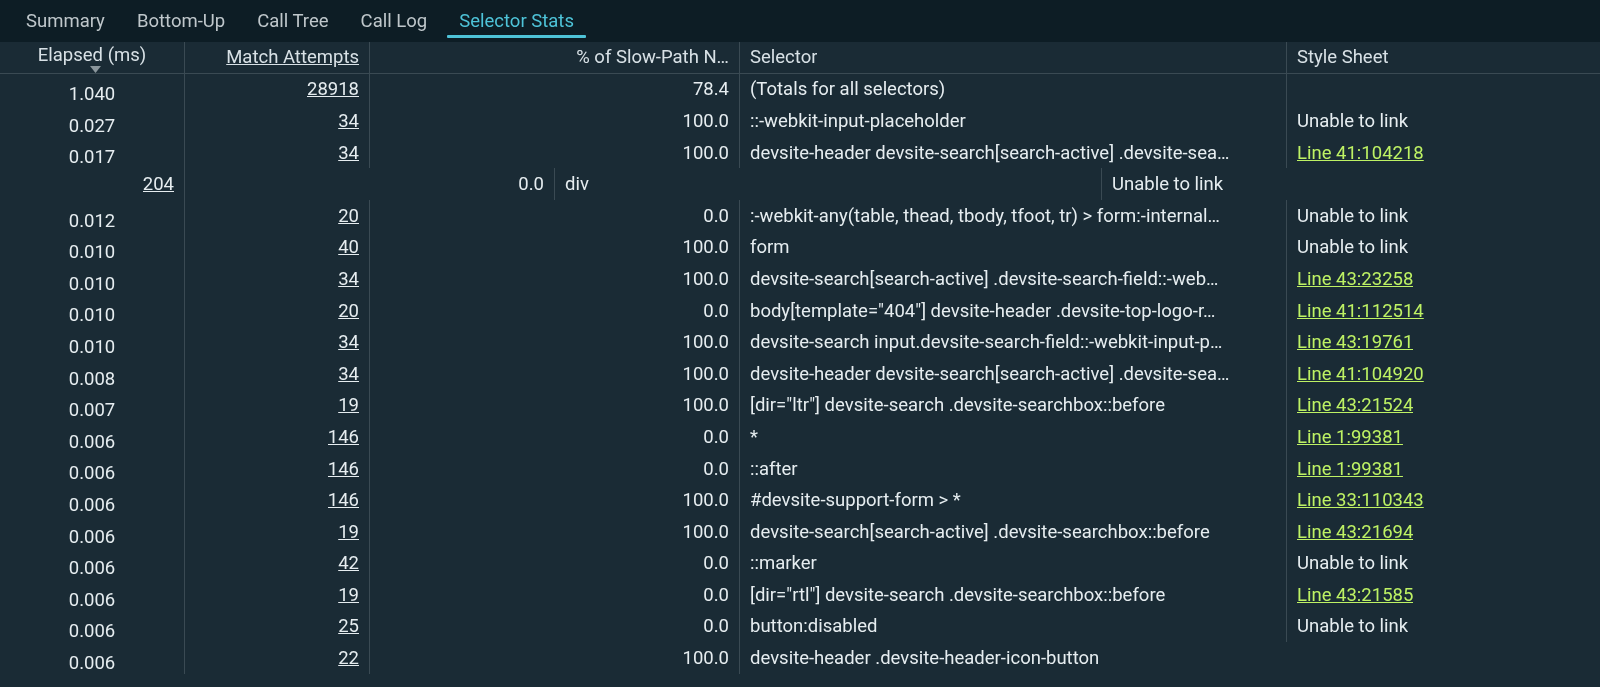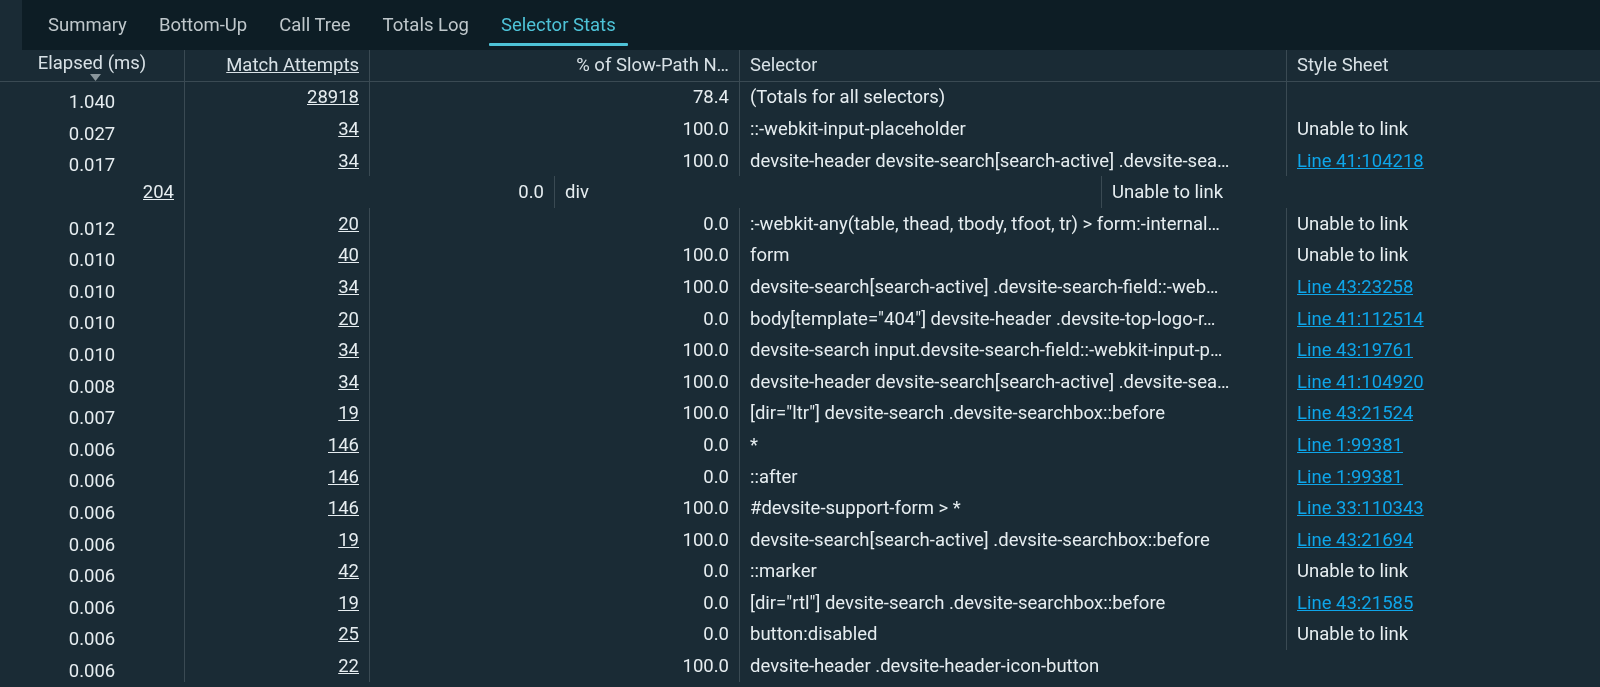--- a/index.html
+++ b/index.html
@@ -10,25 +10,24 @@
     font-family: -apple-system, BlinkMacSystemFont, "Segoe UI", Roboto, Helvetica, Arial, sans-serif;
     font-size: 18.5px;
     color: #d8e1e6;
     overflow: hidden;
   }
 
   
   .tabbar {
     display: flex;
     align-items: center;
-    height: 50px;
+    height: 42px;
     background: #0d1d25;
     padding: 4px 10px;
     border-bottom: 1px solid #0d1d25;
-    margin-left: 22px;
   }
   .tab {
     padding: 0 16px;
     height: 100%;
     display: flex;
     align-items: center;
     color: #bfc7cb;
     cursor: pointer;
     position: relative;
   }
@@ -90,21 +89,21 @@
   }
   .sort-indicator {
     margin-left: 6px;
     display: inline-block;
   }
   .sort-indicator svg { display: block; }
 
   .tbody .cell { color: #e6edf0; }
 
   a.link {
-    color: #0ea5e9;
+    color: #bef264;
     text-decoration: underline;
     cursor: pointer;
     overflow: hidden;
     text-overflow: ellipsis;
     white-space: nowrap;
     display: block;
   }
 </style>
 </head>
 <body>
@@ -113,21 +112,21 @@
   <div class="tab">
       <span>Summary</span>
     </div>
   <div class="tab">
       <span>Bottom-Up</span>
     </div>
   <div class="tab">
       <span>Call Tree</span>
     </div>
   <div class="tab">
-      <span>Totals Log</span>
+      <span>Call Log</span>
     </div>
   <div class="tab active">
       <span>Selector Stats</span>
     </div>
 </div>
 
 <div class="table">
   <div class="thead">
     <div class="row">
       <div class="cell col-elapsed">

